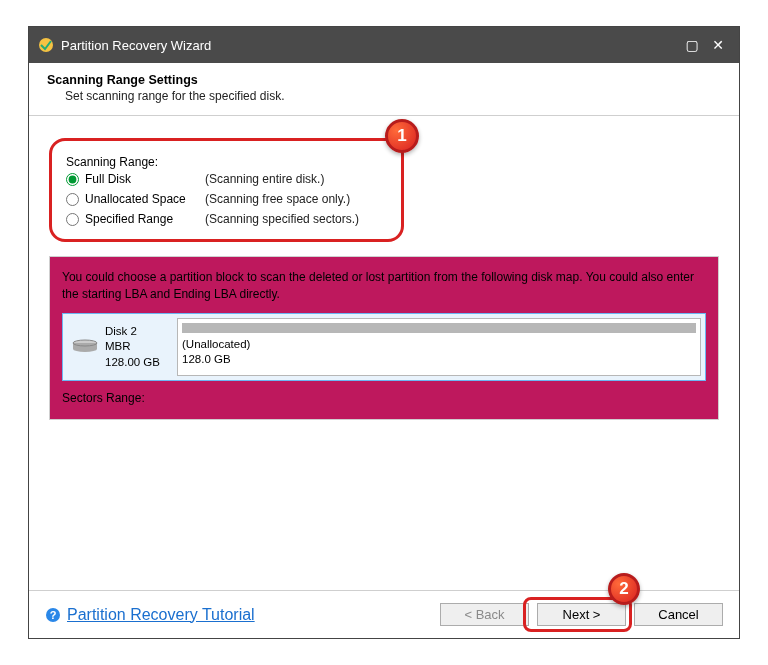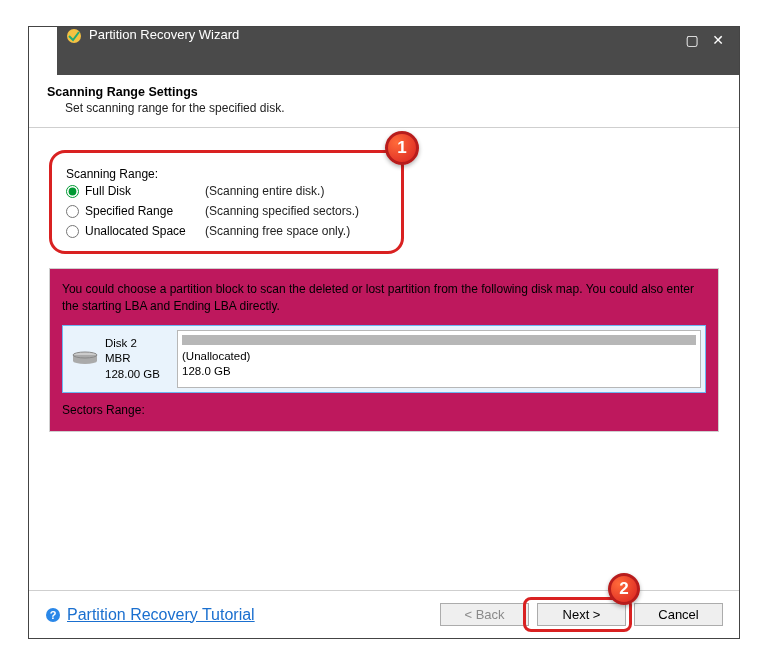--- a/index.html
+++ b/index.html
@@ -16,28 +16,27 @@
   left: 28px;
   top: 26px;
   width: 712px;
   height: 613px;
   border: 1px solid #444;
   background: #fff;
   display: flex;
   flex-direction: column;
 }
 .titlebar {
-  height: 48px;
+  height: 36px;
   background: #4a4a4a;
   color: #fff;
   display: flex;
-  align-items: flex-start;
+  align-items: center;
   padding: 0 8px;
   font-size: 13px;
-  margin-left: 28px;
 }
 .titlebar .icon { width: 18px; height: 18px; margin-right: 6px; }
 .titlebar .spacer { flex: 1; }
 .titlebar .winctrl { width: 26px; height: 26px; display: inline-flex; align-items: center; justify-content: center; font-size: 14px; cursor: pointer; }
 .header {
   padding: 10px 18px 12px 18px;
   border-bottom: 1px solid #cfcfcf;
 }
 .header .title { font-weight: bold; font-size: 12.5px; }
 .header .subtitle { font-size: 12px; padding-left: 18px; margin-top: 2px; color: #222; }
@@ -167,27 +166,27 @@
       <span class="legend">Scanning Range:</span>
       <span id="badge1" class="badge">1</span>
 
       <label class="radio-row">
         <input type="radio" name="sr" checked="" style="">
         <span class="rlabel">Full Disk</span>
         <span class="rdesc">(Scanning entire disk.)</span>
       </label>
       <label class="radio-row">
         <input type="radio" name="sr" style="">
-        <span class="rlabel">Specified Range</span>
-        <span class="rdesc">(Scanning specified sectors.)</span>
+        <span class="rlabel">Unallocated Space</span>
+        <span class="rdesc">(Scanning free space only.)</span>
       </label>
       <label class="radio-row">
         <input type="radio" name="sr" style="">
-        <span class="rlabel">Unallocated Space</span>
-        <span class="rdesc">(Scanning free space only.)</span>
+        <span class="rlabel">Specified Range</span>
+        <span class="rdesc">(Scanning specified sectors.)</span>
       </label>
     </div>
 
     <div class="disk-panel">
       <div class="hint">You could choose a partition block to scan the deleted or lost partition from the following disk map. You could also enter the starting LBA and Ending LBA directly.</div>
 
       <div class="disk-map">
         <div class="disk-left">
           <span class="disk-left-icon">
             <svg viewBox="0 0 28 16">

